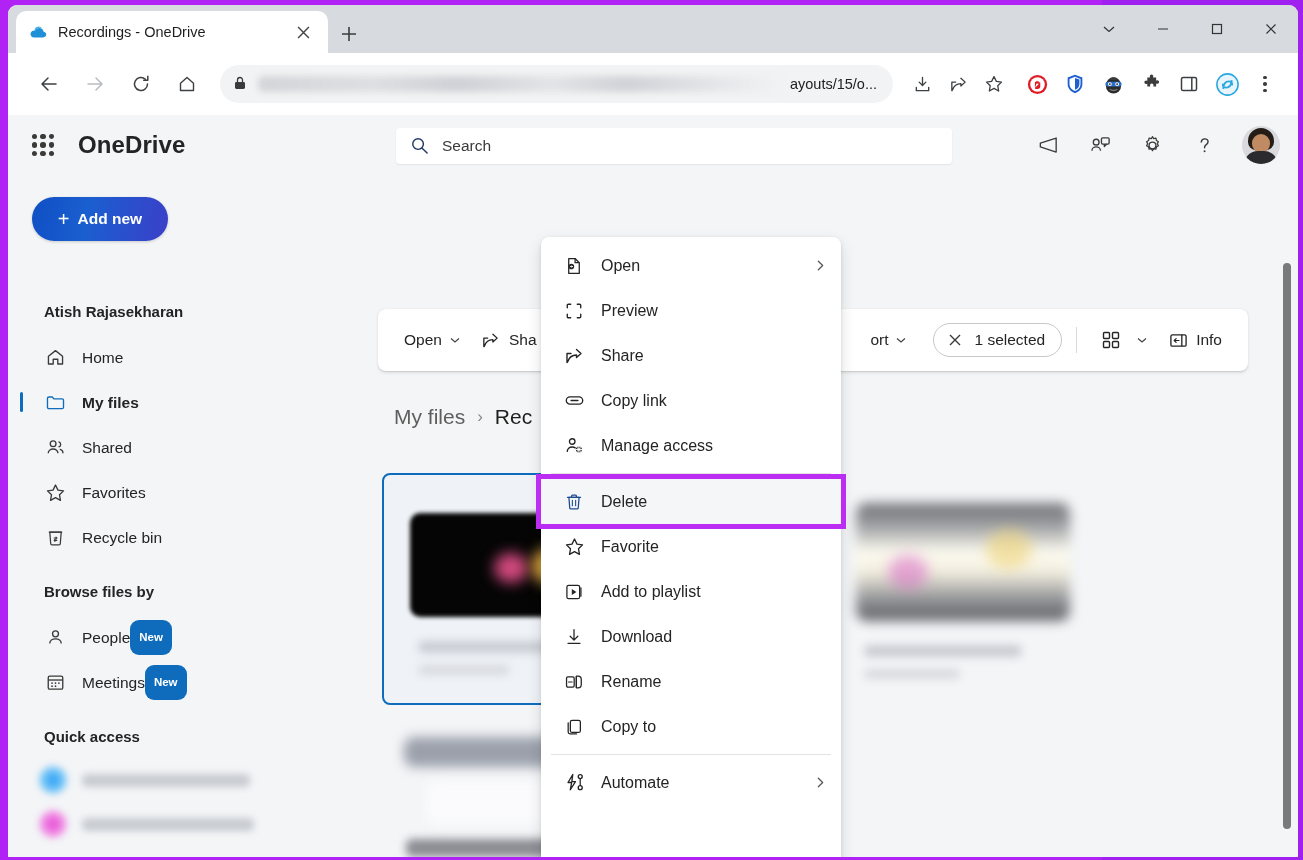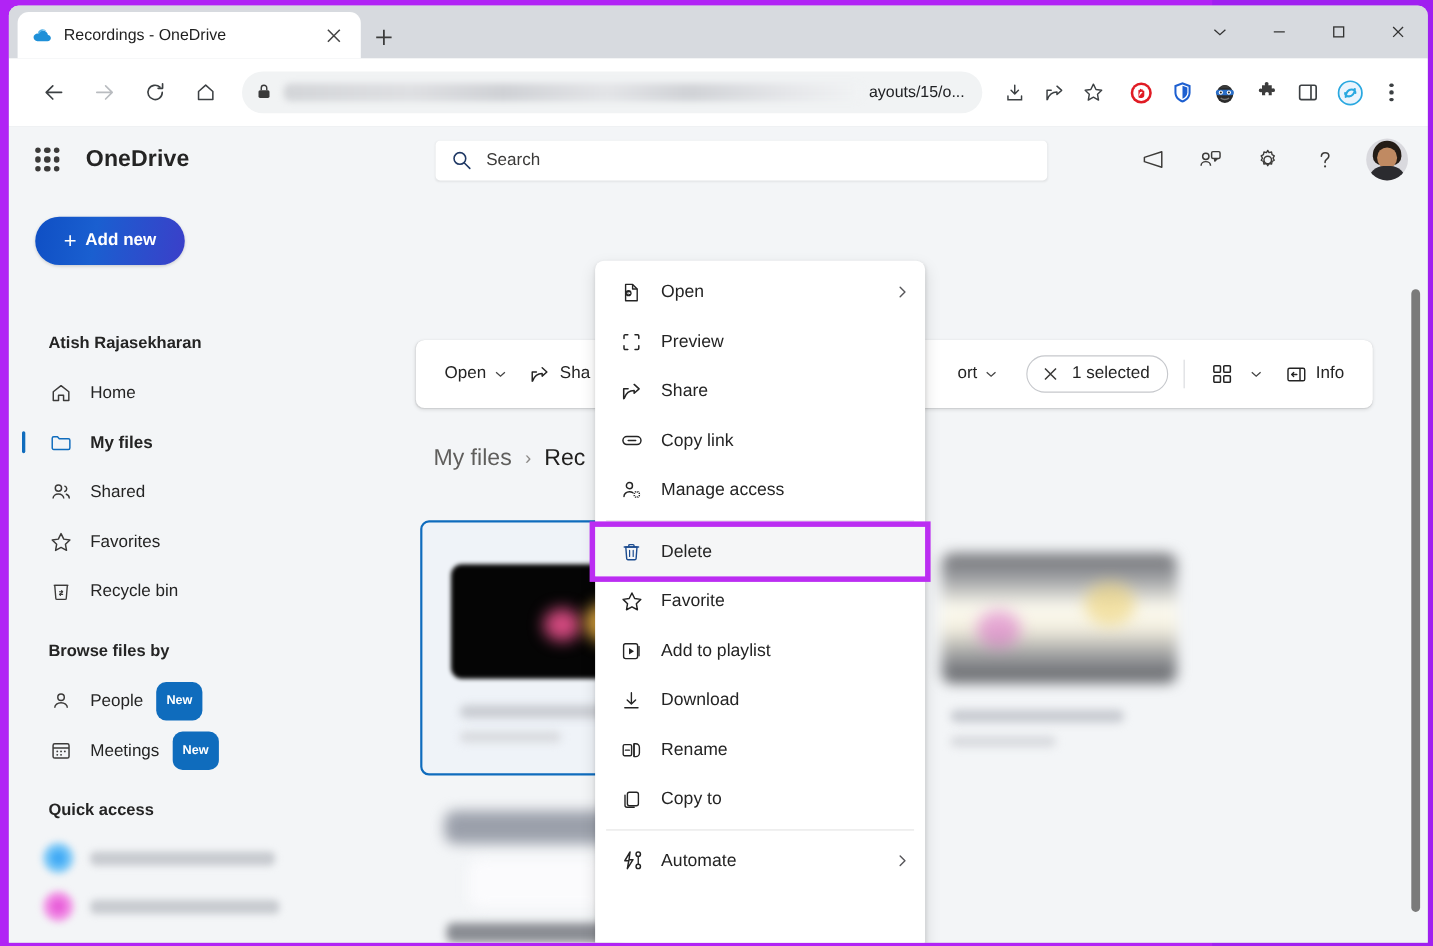--- a/index.html
+++ b/index.html
@@ -129,21 +129,21 @@
     position: absolute; left: 0; top: 0; width: 100%; height: 60px;
     display: flex; align-items: center;
   }
   .waffle {
     width: 26px; height: 26px; margin-left: 22px;
     display: grid; grid-template-columns: repeat(3,1fr); grid-template-rows: repeat(3,1fr);
     gap: 3px; padding: 2px;
   }
   .waffle i { background: #3b3a39; border-radius: 50%; display: block; }
   .od-brand {
-    margin-left: 22px; font-size: 21px; color: #242424; font-weight: 600;
+    margin-left: 22px; font-size: 24px; color: #242424; font-weight: 600;
     letter-spacing: .1px;
   }
   .search-box {
     position: absolute; left: 388px; top: 123px;
     width: 556px; height: 36px;
     background: #ffffff; border-radius: 4px;
     display: flex; align-items: center; padding: 0 14px;
     box-shadow: 0 1px 2px rgba(0,0,0,.07);
   }
   .search-icon { width: 20px; height: 20px; flex: 0 0 20px; color: #1f3864; margin-right: 12px; }
@@ -198,21 +198,21 @@
     width: 22px; height: 22px; flex: 0 0 22px; margin-right: 16px;
     color: #3b3a39; display: flex; align-items: center; justify-content: center;
   }
   .navitem.active { font-weight: 700; }
   .navitem.active .ni-ico { color: #0f6cbd; }
   .navitem.active::before {
     content: ''; position: absolute; left: 12px; top: 12px;
     width: 3px; height: 20px; background: #0f6cbd; border-radius: 2px;
   }
   .badge-new {
-    margin-left: 12px; background: #0f6cbd; color: #fff;
+    margin-left: 0; background: #0f6cbd; color: #fff;
     font-size: 11.5px; font-weight: 700;
     padding: 10px 9px; border-radius: 9px; line-height: 15px;
   }
   .qa-item { height: 44px; display: flex; align-items: center; padding-left: 30px; }
   .qa-dot { width: 30px; height: 30px; border-radius: 50%; flex: 0 0 30px; margin-right: 14px; filter: blur(3px); }
   .qa-dot.blue { background: radial-gradient(circle,#2a9df4 0%,#6fc3f7 45%,rgba(160,210,245,.35) 75%); }
   .qa-dot.pink { background: radial-gradient(circle,#e44bd4 0%,#f08ae4 45%,rgba(245,175,232,.35) 75%); }
   .qa-line { height: 13px; border-radius: 5px; background: #c8cbd0; filter: blur(3.5px); }
 
   

